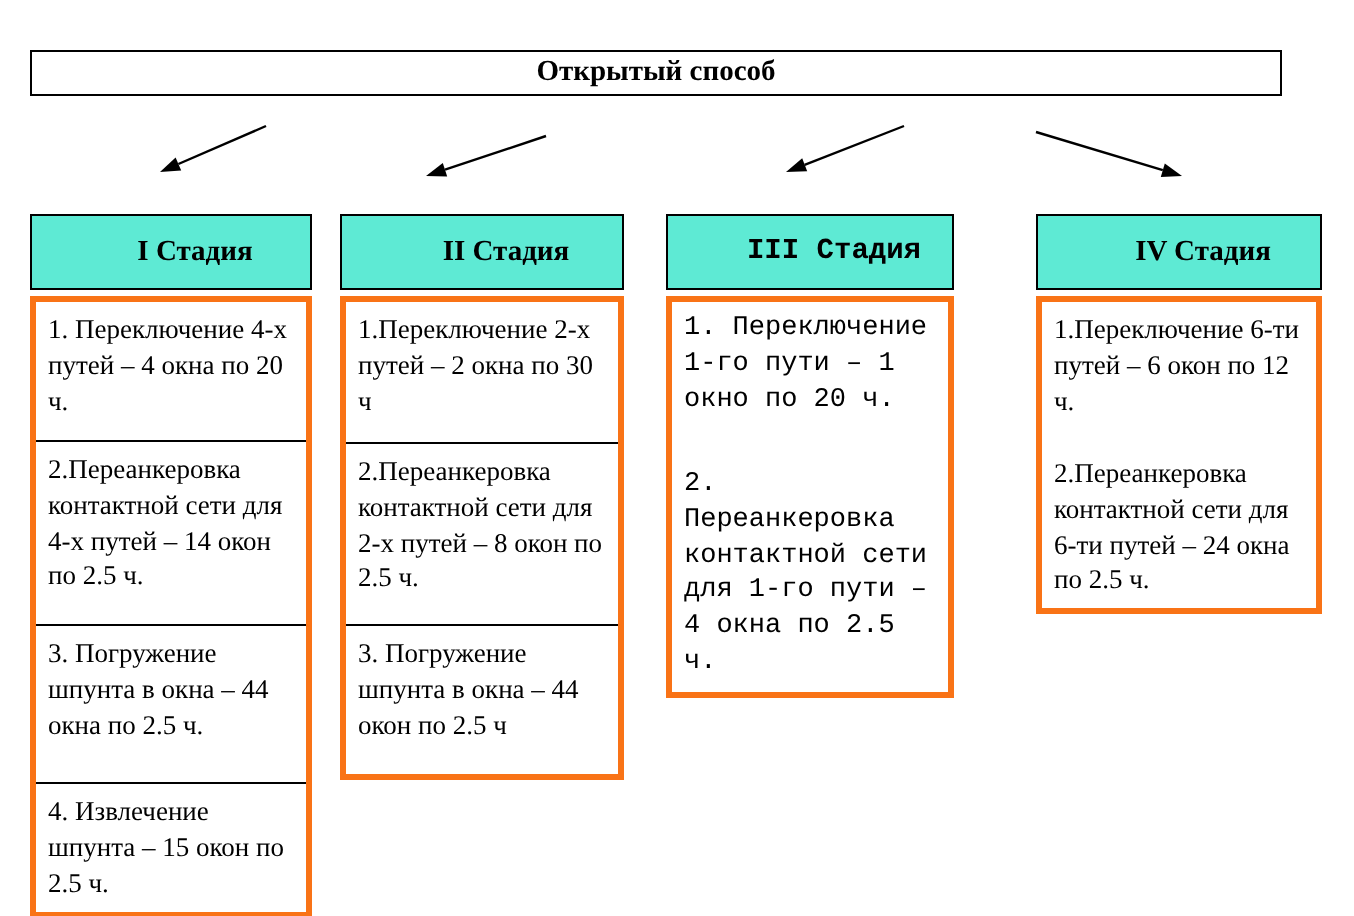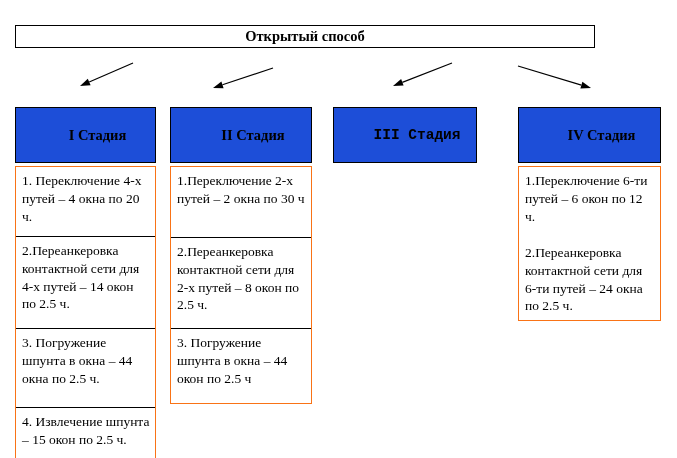--- a/index.html
+++ b/index.html
@@ -8,48 +8,48 @@
   .page {
     position: relative;
     width: 677px;
     height: 458px;
     background: #fff;
     overflow: hidden;
   }
   .title-box {
     position: absolute;
     left: 15px; top: 25px;
-    width: 580px; height: 23px;
+    width: 626px; height: 23px;
     border: 1px solid #000;
     font-weight: bold;
     font-size: 14.5px;
     text-align: center;
     line-height: 21px;
   }
   .arrows {
     position: absolute;
     left: 0; top: 0;
   }
   .arrows line { stroke: #000; stroke-width: 1.2; }
   .arrows polygon { fill: #000; stroke: none; }
   .col { position: absolute; top: 107px; }
   .stage-header {
     border: 1px solid #000;
-    height: 56px;
+    height: 38px;
     display: flex;
     align-items: center;
     justify-content: center;
     font-weight: bold;
     font-size: 14.5px;
     margin-bottom: 3px;
-    background: #1d4ed8;
+    background: #5eead4;
     padding-left: 24px;
   }
   .stage-body {
-    border: 1px solid #f97316;
+    border: 3px solid #f97316;
     background: #fff;
   }
   .cell {
     font-size: 13.5px;
     line-height: 1.32;
     padding: 5px 5px 5px 6px;
     border-bottom: 1px solid #000;
   }
   .cell:last-child { border-bottom: none; }
   .stage-body.plain .cell { border-bottom: none; }
@@ -94,20 +94,24 @@
     <div class="stage-header">II Стадия</div>
     <div class="stage-body">
       <div class="cell" style="min-height:71px;">1.Переключение 2-х путей – 2 окна по 30 ч</div>
       <div class="cell" style="min-height:91px;">2.Переанкеровка контактной сети для 2-х путей – 8 окон по 2.5 ч.</div>
       <div class="cell" style="min-height:74px;">3. Погружение шпунта в окна – 44 окон по 2.5 ч</div>
     </div>
   </div>
 
   <div class="col" style="left:333px; width:144px;font-family:Liberation Mono, monospace;">
     <div class="stage-header">III Стадия</div>
+    <div class="stage-body plain">
+      <div class="cell" style="min-height:78px;">1. Переключение 1-го пути – 1 окно по 20 ч.</div>
+      <div class="cell" style="min-height:88px;">2. Переанкеровка контактной сети для 1-го пути – 4 окна по 2.5 ч.</div>
+    </div>
   </div>
 
   <div class="col" style="left:518px; width:143px;">
     <div class="stage-header">IV Стадия</div>
     <div class="stage-body plain">
       <div class="cell" style="min-height:72px;">1.Переключение 6-ти путей – 6 окон по 12 ч.</div>
       <div class="cell" style="min-height:80px;">2.Переанкеровка контактной сети для 6-ти путей – 24 окна по 2.5 ч.</div>
     </div>
   </div>
 

